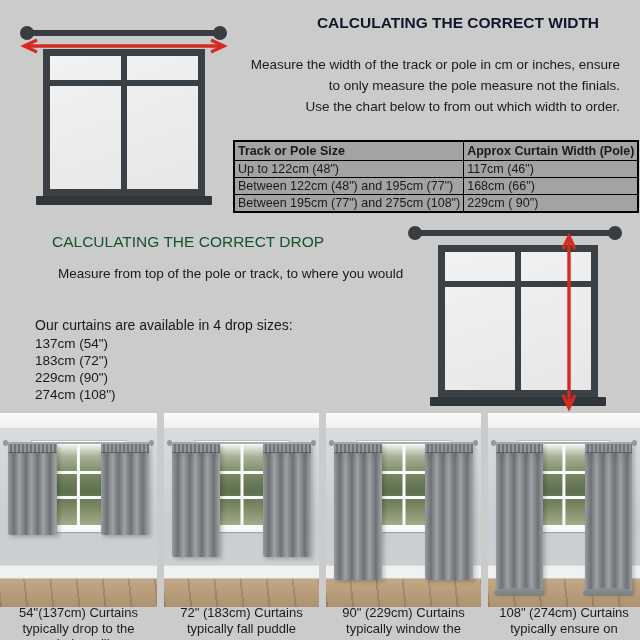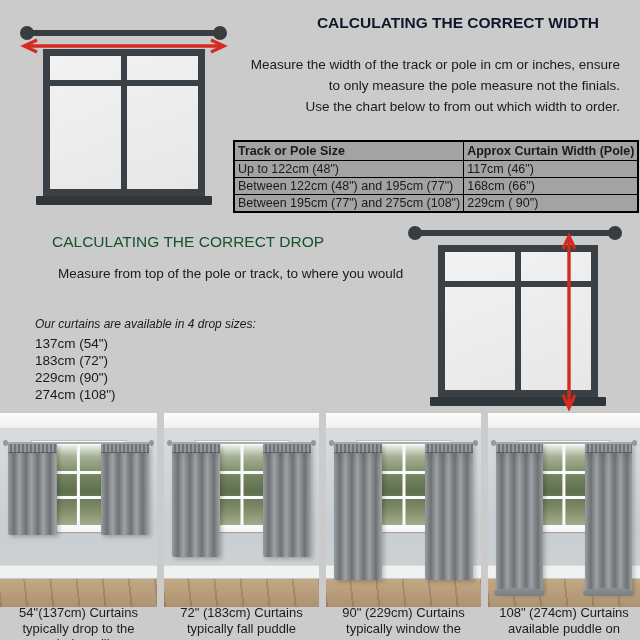--- a/index.html
+++ b/index.html
@@ -24,21 +24,21 @@
   
   .size-table{position:absolute;left:233px;top:140px;width:405px;border-collapse:collapse;background:#a3a3a3;
               border:2px solid #000;font-size:12.5px;}
   .size-table th,.size-table td{border:1px solid #000;padding:0 3px;height:16px;text-align:left;font-weight:normal;white-space:nowrap;}
   .size-table th{font-weight:bold;height:18px;}
   .size-table .c1{width:56%;}
 
   
   .d-title{position:absolute;left:52px;top:233px;font-size:15.5px;font-weight:normal;color:#14532d;white-space:nowrap;}
   .d-para{position:absolute;left:35px;top:265px;width:370px;font-size:13.5px;line-height:17.5px;margin-left:23px;}
-  .d-sizes-intro{position:absolute;left:35px;top:317px;font-size:12px;font-style:italic;}
+  .d-sizes-intro{position:absolute;left:35px;top:317px;font-size:14px;}
   .d-sizes{position:absolute;left:35px;top:335px;font-size:13.5px;line-height:17px;}
 
   
   .panel{position:absolute;top:413px;height:194px;overflow:hidden;background:#ccd1d5;}
   .panel .ceiling{position:absolute;left:0;right:0;top:0;height:15px;background:linear-gradient(180deg,#fcfcfb,#f0f0ee);border-bottom:1px solid #d6d7d5;z-index:1;}
   .panel .wall{position:absolute;left:0;right:0;top:16px;bottom:0;background:linear-gradient(180deg,#d8dcde,#c9ced2 55%,#cfd3d5);z-index:1;}
   .panel .photo-window{position:absolute;left:50%;top:28px;width:60%;height:88px;transform:translateX(-50%);
         border:4px solid #fafafa;box-sizing:border-box;z-index:2;box-shadow:0 0 0 1px #b9bec0,0 2px 3px rgba(0,0,0,.15);
         background:linear-gradient(180deg,#eef1ec 0%,#a8b396 14%,#74855f 38%,#5f7050 58%,#7e8c66 80%,#a3ac8a 100%);}
   .panel .photo-window .vbar{position:absolute;top:0;bottom:0;left:50%;width:3px;margin-left:-1.5px;background:#fafafa;}
@@ -230,16 +230,16 @@
   <div class="caption pnl2">
     <div>72" (183cm) Curtains</div>
     <div>typically fall puddle</div>
   </div>
   <div class="caption pnl3">
     <div>90" (229cm) Curtains</div>
     <div>typically window the</div>
   </div>
   <div class="caption pnl4">
     <div>108" (274cm) Curtains</div>
-    <div>available puddle on</div>
+    <div>typically ensure on</div>
   </div>
 
 </div>
 
 </body></html>

